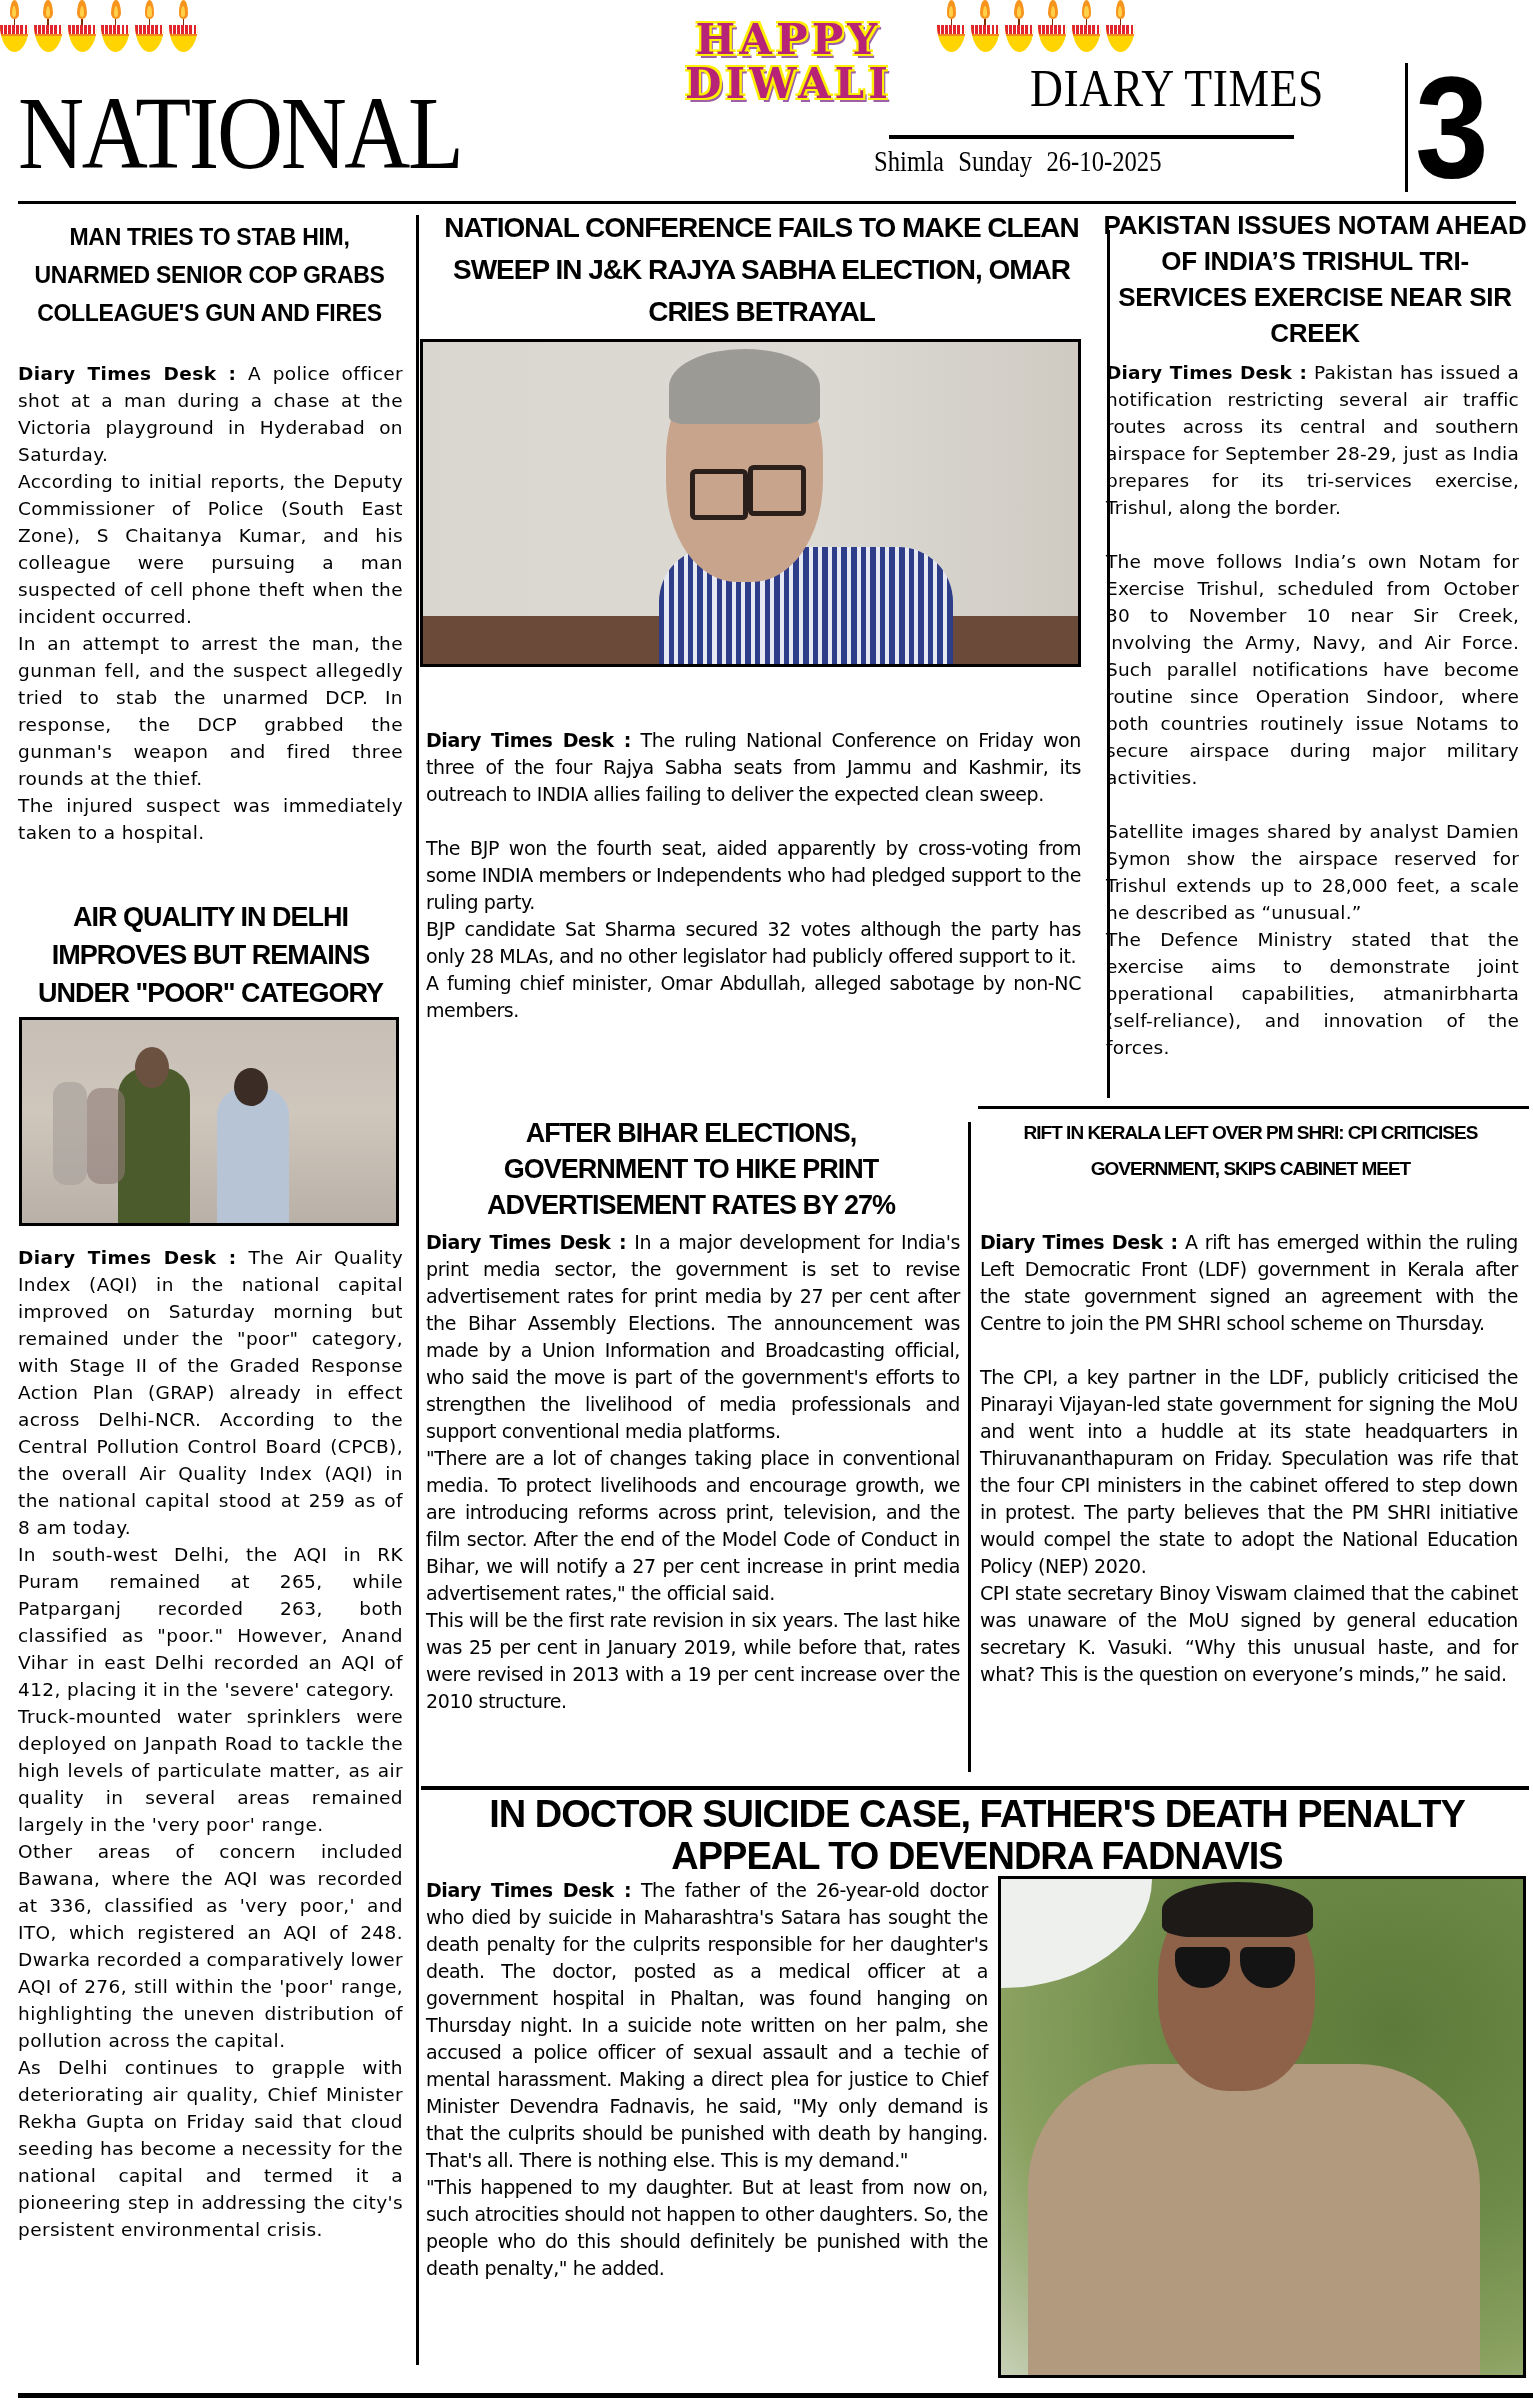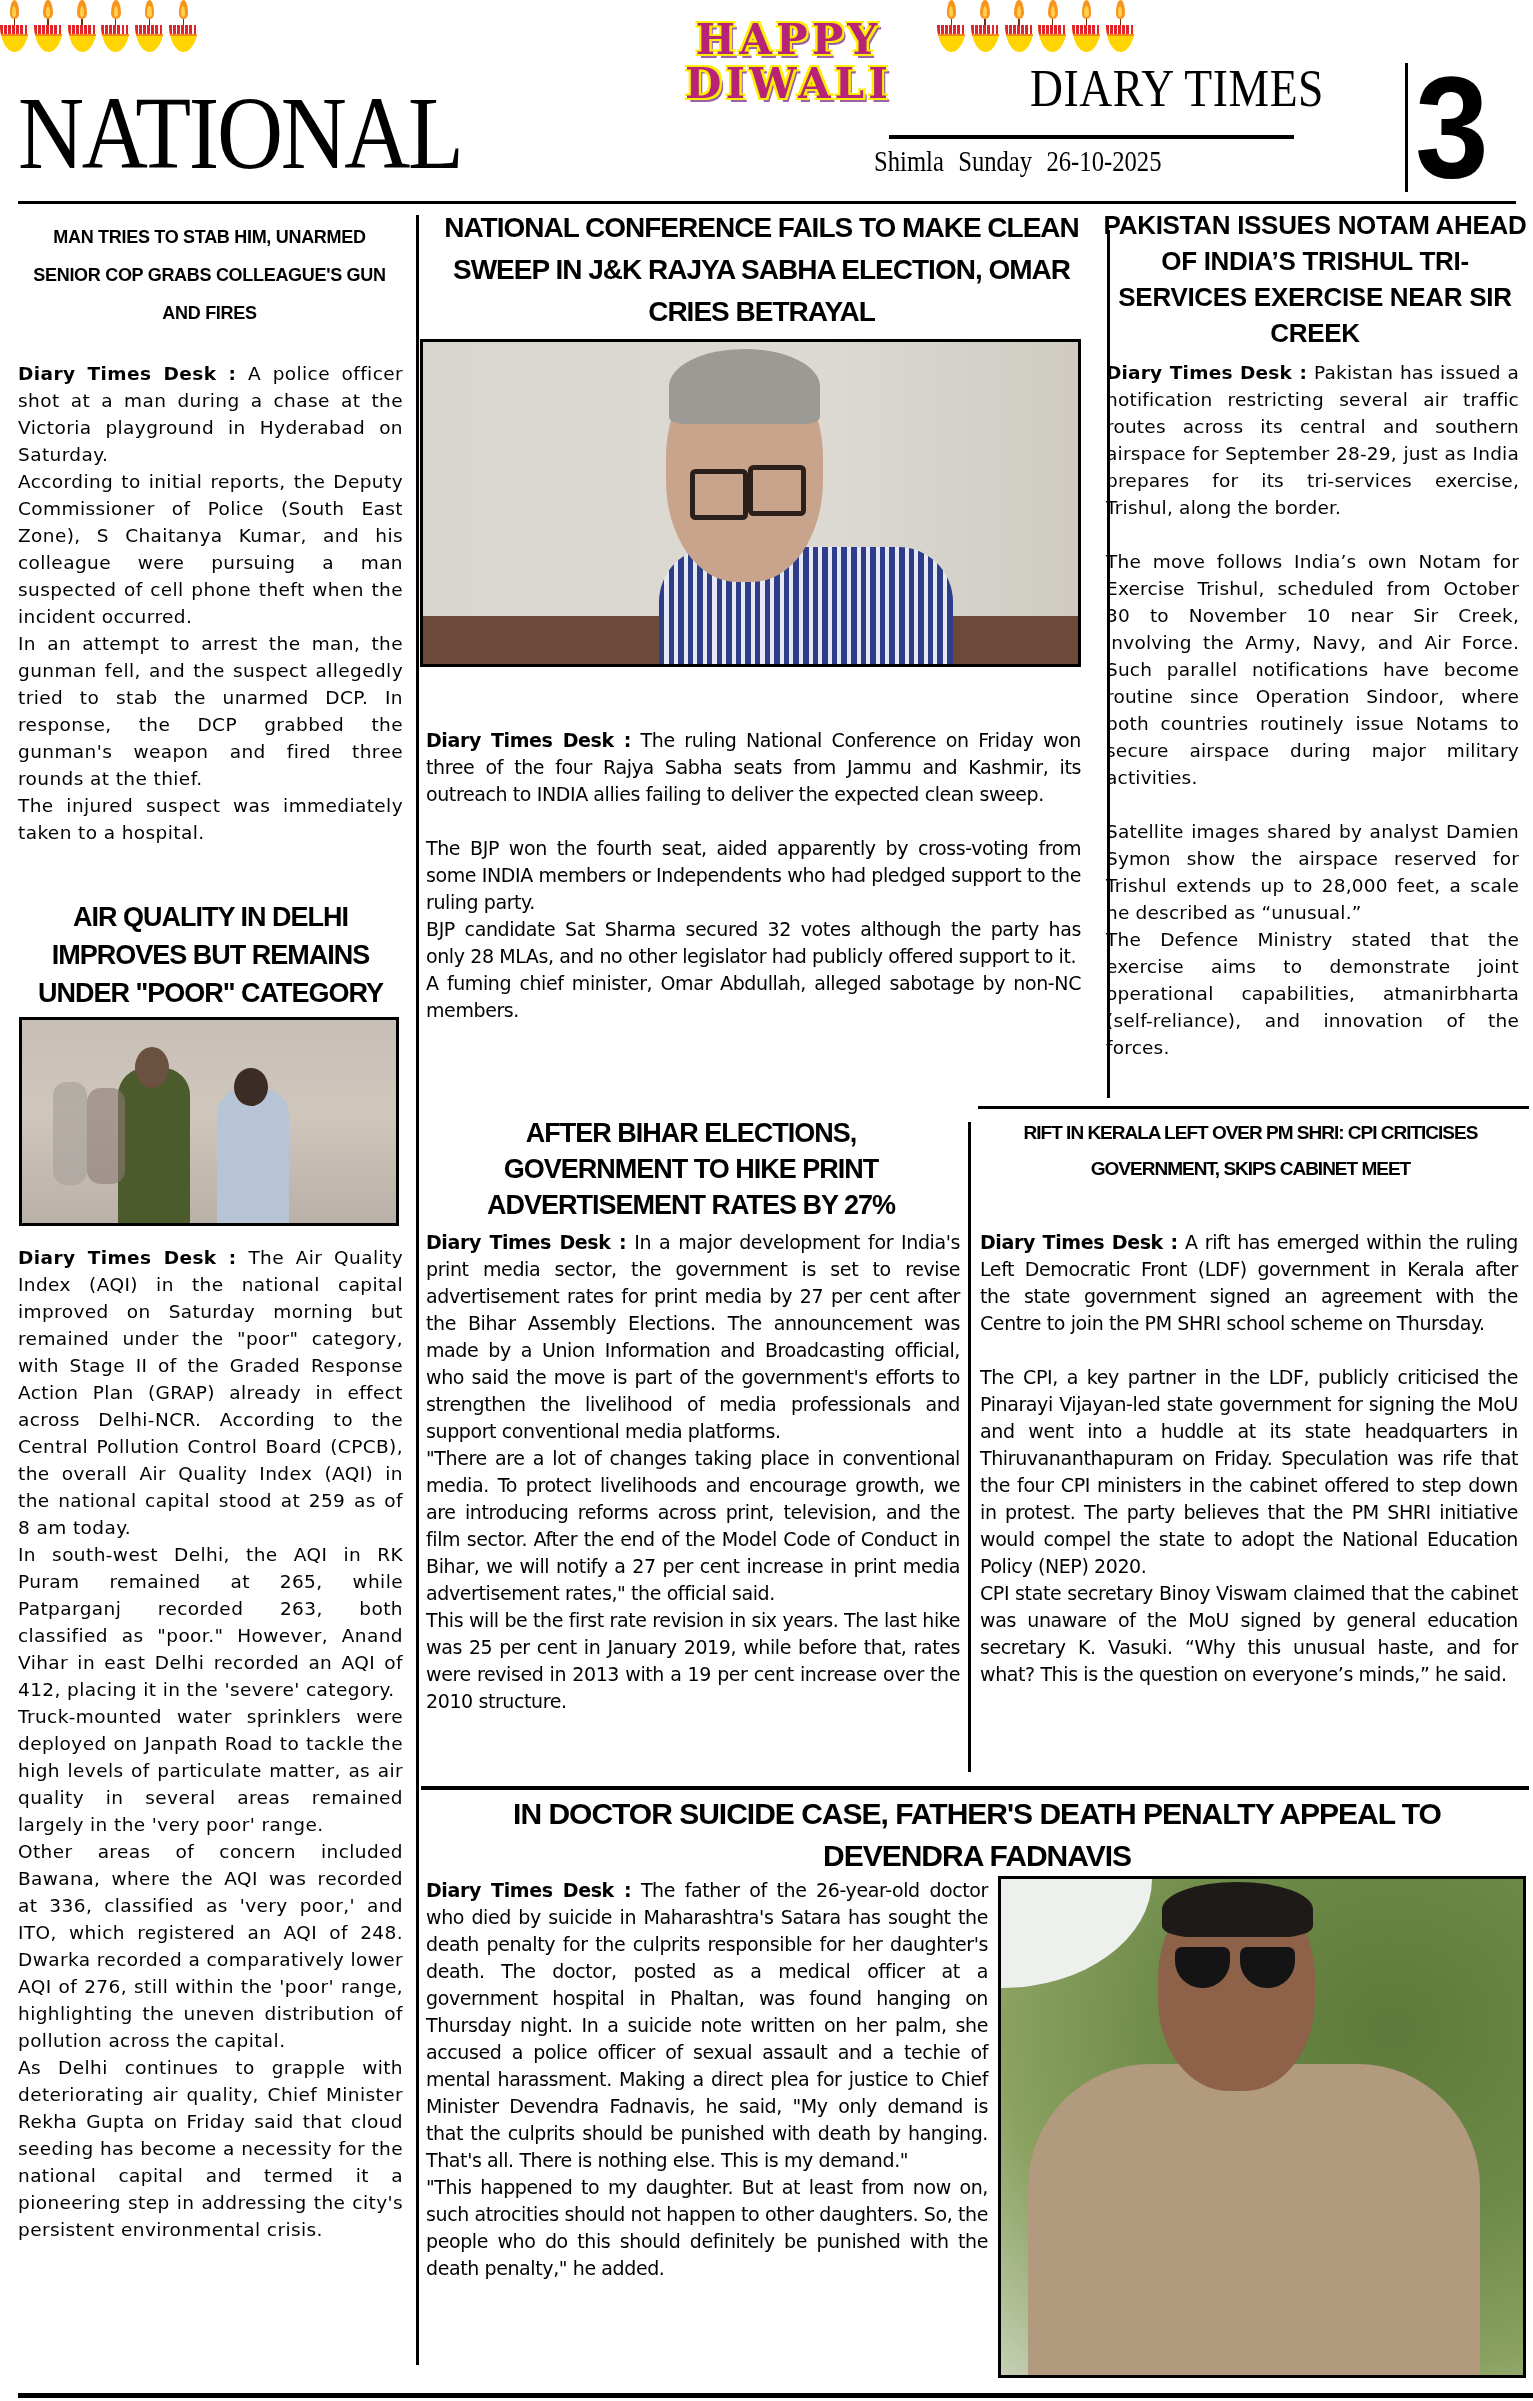--- a/index.html
+++ b/index.html
@@ -156,21 +156,21 @@
 <div class="vbar" style="left:1405px; top:63px; width:2.7px; height:129px;"></div>
 <div class="page-num">3</div>
 
 <div class="hrule" style="left:18px; top:201px; width:1498px; height:3.4px;"></div>
 
 <div class="vbar" style="left:416px; top:215px; width:2.7px; height:2150px;"></div>
 <div class="vbar" style="left:1107px; top:230px; width:2.7px; height:868px;"></div>
 <div class="vbar" style="left:968px; top:1122px; width:2.7px; height:650px;"></div>
 
 <article>
-  <div class="headline hl-wide" style="left:18px; top:218px; width:383px; font-size:18px; line-height:38px;">MAN TRIES TO STAB HIM, UNARMED SENIOR COP GRABS COLLEAGUE'S GUN AND FIRES</div>
+  <div class="headline hl-wide" style="left:18px; top:218px; width:383px; font-size:23px; line-height:38px;">MAN TRIES TO STAB HIM, UNARMED SENIOR COP GRABS COLLEAGUE'S GUN AND FIRES</div>
   <div class="body" style="left:18px; top:360px; width:385px;">
     <p><span class="desk">Diary Times Desk :</span><span> A police officer shot at a man during a chase at the Victoria playground in Hyderabad on Saturday.</span></p>
     <p>According to initial reports, the Deputy Commissioner of Police (South East Zone), S Chaitanya Kumar, and his colleague were pursuing a man suspected of cell phone theft when the incident occurred.</p>
     <p>In an attempt to arrest the man, the gunman fell, and the suspect allegedly tried to stab the unarmed DCP. In response, the DCP grabbed the gunman's weapon and fired three rounds at the thief.</p>
     <p>The injured suspect was immediately taken to a hospital.</p>
   </div>
 </article>
 
 <article>
   <div class="headline hl-cond" style="left:20.5px; top:898px; width:380px; font-size:27px; line-height:38px;">AIR QUALITY IN DELHI IMPROVES BUT REMAINS UNDER "POOR" CATEGORY</div>
@@ -237,21 +237,21 @@
   <div class="body cond" style="left:980px; top:1229px; width:538px;">
     <p><span class="desk">Diary Times Desk :</span><span> A rift has emerged within the ruling Left Democratic Front (LDF) government in Kerala after the state government signed an agreement with the Centre to join the PM SHRI school scheme on Thursday.</span></p>
     <p class="gap">The CPI, a key partner in the LDF, publicly criticised the Pinarayi Vijayan-led state government for signing the MoU and went into a huddle at its state headquarters in Thiruvananthapuram on Friday. Speculation was rife that the four CPI ministers in the cabinet offered to step down in protest. The party believes that the PM SHRI initiative would compel the state to adopt the National Education Policy (NEP) 2020.</p>
     <p>CPI state secretary Binoy Viswam claimed that the cabinet was unaware of the MoU signed by general education secretary K. Vasuki. “Why this unusual haste, and for what? This is the question on everyone’s minds,” he said.</p>
   </div>
 </article>
 
 <div class="hrule" style="left:421px; top:1786px; width:1108px; height:4.1px;"></div>
 
 <article>
-  <div class="headline hl-cond" style="left:426px; top:1793px; width:1102px; font-size:30px; line-height:42px; padding:0 41px; box-sizing:border-box;">IN DOCTOR SUICIDE CASE, FATHER'S DEATH PENALTY APPEAL TO DEVENDRA FADNAVIS</div>
+  <div class="headline hl-cond" style="left:426px; top:1793px; width:1102px; font-size:38px; line-height:42px; padding:0 41px; box-sizing:border-box;">IN DOCTOR SUICIDE CASE, FATHER'S DEATH PENALTY APPEAL TO DEVENDRA FADNAVIS</div>
   <div class="body cond" style="left:426px; top:1877px; width:562px;">
     <p><span class="desk">Diary Times Desk :</span><span> The father of the 26-year-old doctor who died by suicide in Maharashtra's Satara has sought the death penalty for the culprits responsible for her daughter's death. The doctor, posted as a medical officer at a government hospital in Phaltan, was found hanging on Thursday night. In a suicide note written on her palm, she accused a police officer of sexual assault and a techie of mental harassment. Making a direct plea for justice to Chief Minister Devendra Fadnavis, he said, "My only demand is that the culprits should be punished with death by hanging. That's all. There is nothing else. This is my demand."</span></p>
     <p>"This happened to my daughter. But at least from now on, such atrocities should not happen to other daughters. So, the people who do this should definitely be punished with the death penalty," he added.</p>
   </div>
   <div class="photo" style="left:998px; top:1876px; width:528px; height:502px;
        background: radial-gradient(ellipse at 75% 30%,#5d7a3a 0%,#6d8a48 40%,#8aa160 70%,#c7d0b6 100%);">
     <div style="position:absolute; left:0; top:0; width:151px; height:109px; background:#eef0ee; border-radius:0 0 100% 0;"></div>
     <div style="position:absolute; left:27px; top:185px; width:452px; height:322px; background:#b19a7d; border-radius:123px 123px 0 0;"></div>
     <div style="position:absolute; left:157px; top:6.8px; width:157px; height:205px; background:#8d6248; border-radius:45%;"></div>
     <div style="position:absolute; left:161px; top:3.4px; width:151px; height:55px; background:#1e1a18; border-radius:50% 50% 20% 20%;"></div>

